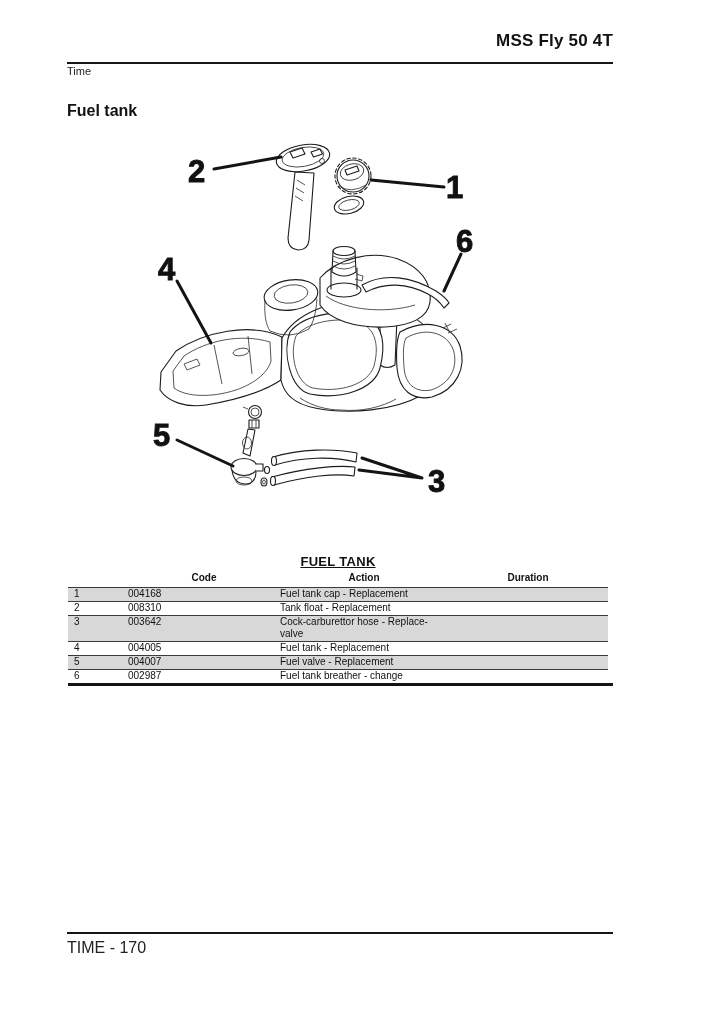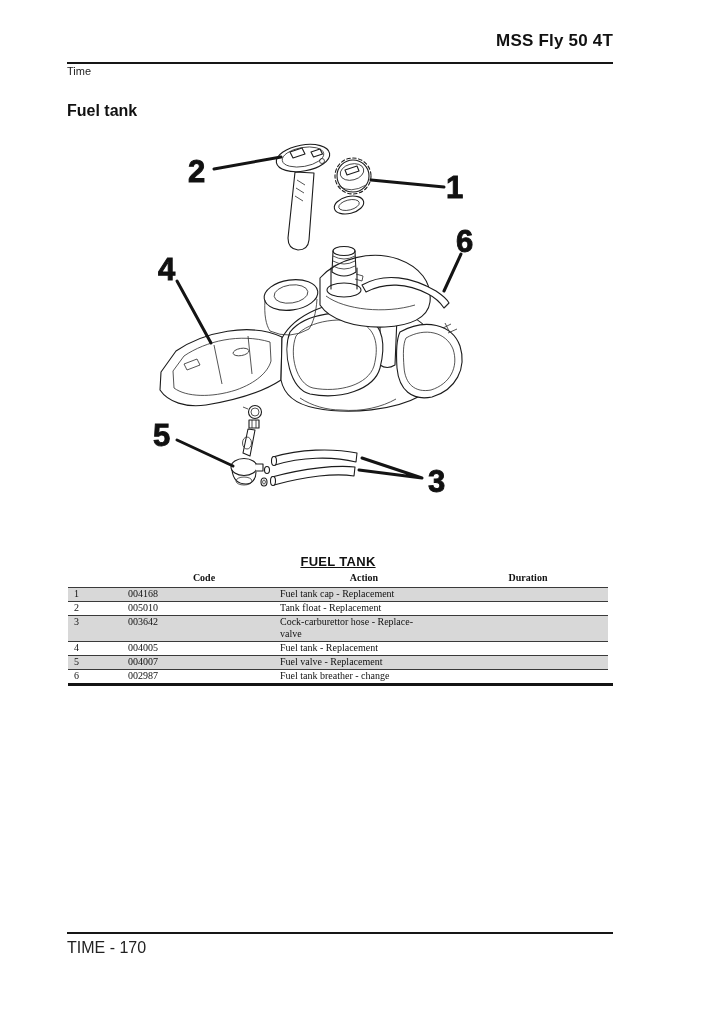--- a/index.html
+++ b/index.html
@@ -19,21 +19,21 @@
   svg{display:block;}
   .ln{fill:none;stroke:#1c1c1c;stroke-width:1.1;stroke-linejoin:round;stroke-linecap:round;}
   .lnw{fill:#ffffff;stroke:#1c1c1c;stroke-width:1.1;stroke-linejoin:round;}
   .thin{fill:none;stroke:#2a2a2a;stroke-width:.8;}
   .leader{fill:none;stroke:#141414;stroke-width:3;stroke-linecap:round;}
   .callout{font-family:"Liberation Sans",sans-serif;font-size:31px;font-weight:bold;fill:#111;stroke:#111;stroke-width:.9;}
   
   .tbl-title-wrap{left:68px;top:552px;width:540px;text-align:center;}
   .tbl-title{font-size:13px;font-weight:bold;text-decoration:underline;letter-spacing:.3px;}
   table.parts{position:absolute;left:68px;top:571px;width:540px;border-collapse:collapse;table-layout:fixed;
-    font-size:10px;line-height:12px;font-family:Liberation Serif, serif;}
+    font-size:10px;line-height:12px;}
   table.parts col.c-num{width:60px;}
   table.parts col.c-code{width:152px;}
   table.parts col.c-action{width:168px;}
   table.parts col.c-dur{width:160px;}
   table.parts th{font-weight:bold;text-align:center;padding:1px 0 3px 0;}
   table.parts td{padding:0 0 1px 0;vertical-align:top;white-space:pre-line;}
   table.parts td.num{text-align:left;padding-left:6px;}
   table.parts tbody tr{border-top:1.4px solid #3a3a3a;}
   table.parts tbody tr.shade{background:#d8d8d8;}
   .tbl-bottom-rule{left:68px;top:683px;width:545px;height:3px;background:#141414;}
@@ -178,21 +178,21 @@
   </thead>
   <tbody>
     <tr class="shade">
       <td class="num">1</td>
       <td>004168</td>
       <td>Fuel tank cap - Replacement</td>
       <td></td>
     </tr>
     <tr>
       <td class="num">2</td>
-      <td>005010</td>
+      <td>008310</td>
       <td>Tank float - Replacement</td>
       <td></td>
     </tr>
     <tr class="shade">
       <td class="num">3</td>
       <td>003642</td>
       <td>Cock-carburettor hose - Replace-
 valve</td>
       <td></td>
     </tr>

